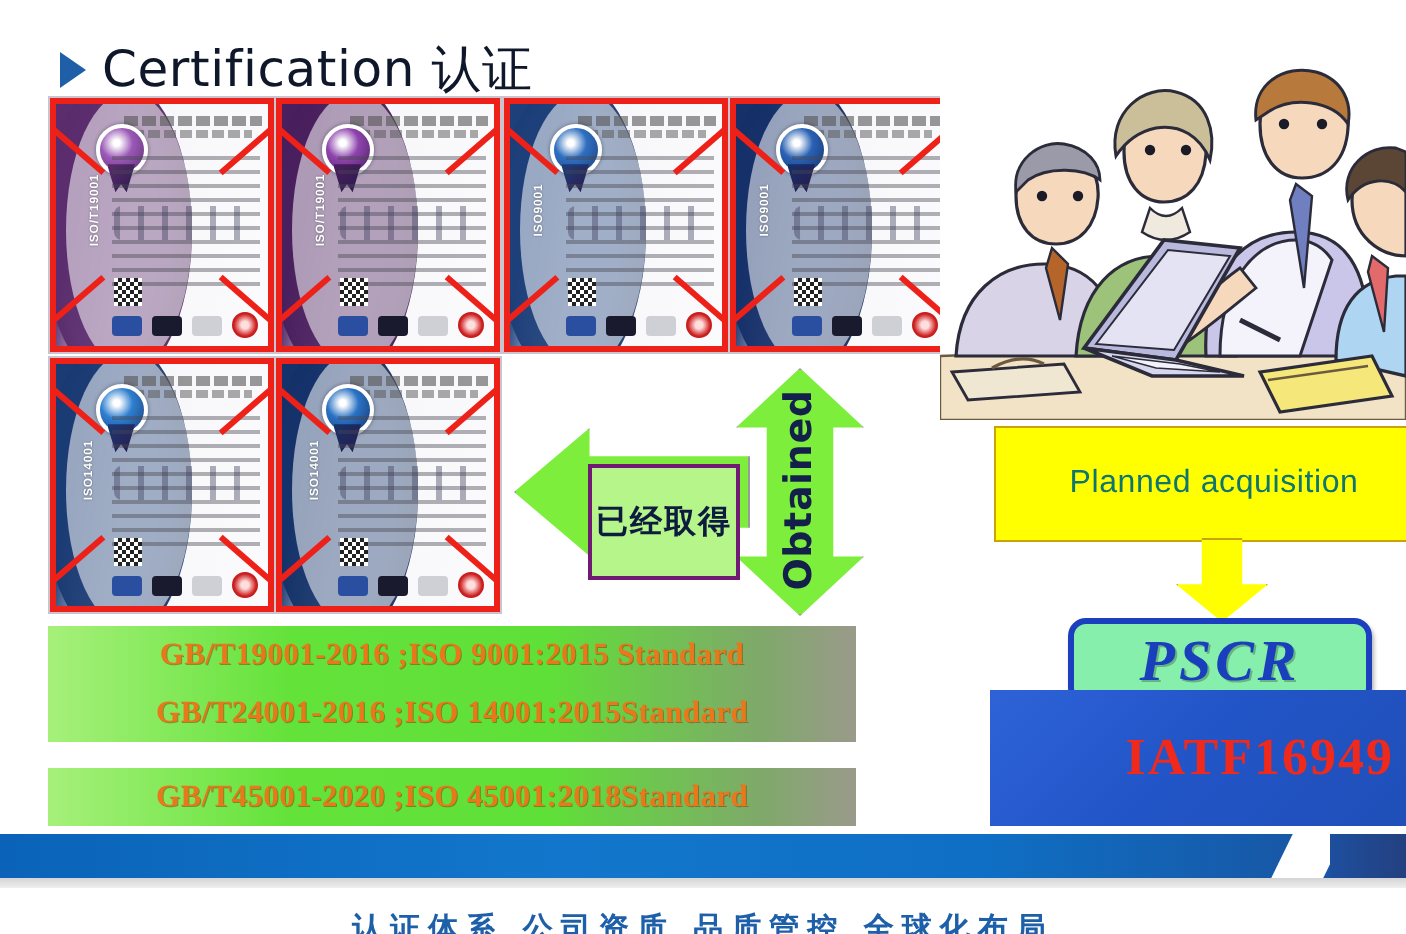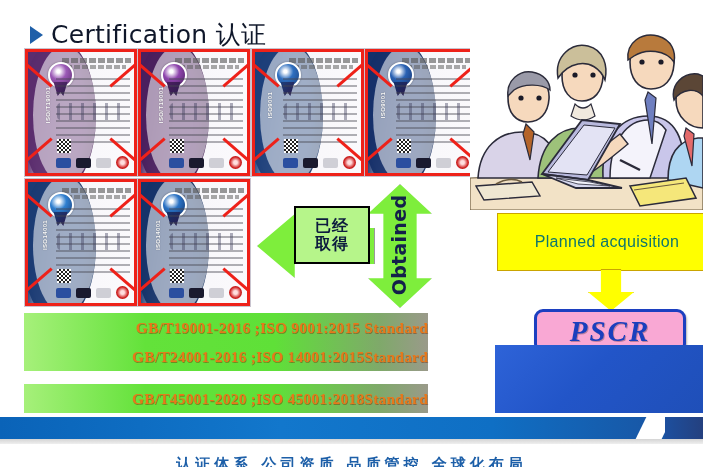--- a/index.html
+++ b/index.html
@@ -53,42 +53,42 @@
   .cert .xmark span{position:absolute;background:#ee2119;height:3px;width:34%;}
   .cert .xmark span.a{left:-2%;top:9%;transform:rotate(41deg);transform-origin:left center;}
   .cert .xmark span.b{right:-2%;top:9%;transform:rotate(-41deg);transform-origin:right center;}
   .cert .xmark span.c{left:-2%;bottom:9%;transform:rotate(-41deg);transform-origin:left center;}
   .cert .xmark span.d{right:-2%;bottom:9%;transform:rotate(41deg);transform-origin:right center;}
   .cert .xframe{position:absolute;inset:0;border:3px solid #ee2119;}
 
   
   .gbar{position:absolute;left:24px;width:404px;height:29px;
       background:linear-gradient(90deg,#a6f07a 0%,#63e23a 30%,#5fe038 62%,#7fa96a 88%,#9a9a8a 100%);
-      display:flex;align-items:center;justify-content:flex-end;}
+      display:flex;align-items:center;justify-content:center;}
   .gbar span{font-family:"Liberation Serif","DejaVu Serif",serif;font-size:15.5px;
       font-weight:bold;color:#e8781a;text-shadow:.5px .5px 0 rgba(120,40,0,.45);
       white-space:nowrap;letter-spacing:.2px;}
 
   
   #obtained-arrow{position:absolute;left:368px;top:184px;width:62px;height:122px;
       background:#7eee3c;border:1px solid #9a9a9a;
       clip-path:polygon(50% 0%,100% 24%,76% 24%,76% 76%,100% 76%,50% 100%,0% 76%,24% 76%,24% 24%,0% 24%);
       filter:drop-shadow(2px 2px 1px rgba(90,90,90,.55));}
   #obtained-label{position:absolute;left:368px;top:184px;width:62px;height:122px;
       display:flex;align-items:center;justify-content:center;}
   #obtained-label span{transform:rotate(-90deg);white-space:nowrap;font-size:19px;
       font-weight:bold;color:#13204a;letter-spacing:.3px;
       font-family:"DejaVu Sans","Liberation Sans",sans-serif;}
 
   #left-arrow{position:absolute;left:257px;top:214px;width:116px;height:62px;
       background:#7eee3c;border:1px solid #9a9a9a;
       clip-path:polygon(0% 50%,32% 0%,32% 22%,100% 22%,100% 78%,32% 78%,32% 100%);
       filter:drop-shadow(1px 2px 1px rgba(90,90,90,.5));}
-  #obtained-cn-box{position:absolute;left:294px;top:206px;width:72px;height:54px;
-      background:#b6f58a;border:2px solid #000000;display:flex;flex-direction:column;
+  #obtained-cn-box{position:absolute;left:294px;top:232px;width:72px;height:54px;
+      background:#b6f58a;border:2px solid #701a75;display:flex;flex-direction:row;
       align-items:center;justify-content:center;line-height:1.12;}
   #obtained-cn-box span{font-size:16px;font-weight:bold;color:#0d1b3e;
       font-family:"DejaVu Sans","Liberation Sans",sans-serif;letter-spacing:1px;}
 
   
   #people-photo{position:absolute;left:470px;top:28px;width:233px;height:182px;overflow:hidden;}
 
   
   #planned-box{position:absolute;left:497px;top:213px;width:218px;height:56px;
       background:#ffff00;border:1px solid #caa400;display:flex;flex-direction:column;
@@ -96,21 +96,21 @@
   #planned-box .cn{font-size:21px;font-weight:bold;color:#101010;
       font-family:"DejaVu Sans","Liberation Sans",sans-serif;letter-spacing:2px;}
   #planned-box .en{font-size:16px;font-weight:normal;color:#0f766e;white-space:nowrap;
       letter-spacing:.3px;}
 
   #planned-arrow{position:absolute;left:588px;top:269px;width:44px;height:40px;
       background:#ffff00;border:1px solid #caa400;
       clip-path:polygon(28% 0%,72% 0%,72% 55%,100% 55%,50% 100%,0% 55%,28% 55%);}
 
   #pscr-box{position:absolute;left:534px;top:309px;width:146px;height:38px;
-      background:#f9a8d4;border:3px solid #1c3fc0;border-radius:9px;
+      background:#86efac;border:3px solid #1c3fc0;border-radius:9px;
       display:flex;align-items:center;justify-content:center;
       box-shadow:1px 2px 2px rgba(0,0,0,.3);}
   #pscr-box span{font-family:"Liberation Serif","DejaVu Serif",serif;font-style:italic;
       font-weight:bold;font-size:29px;color:#1a3fbd;letter-spacing:2px;
       text-shadow:1px 1px 0 rgba(0,0,0,.25);}
 
   #blue-panel{position:absolute;left:495px;top:345px;width:208px;height:68px;
       background:linear-gradient(135deg,#2e63d8 0%,#2255c8 45%,#1f4fb8 100%);
       display:flex;flex-direction:column;align-items:flex-end;justify-content:center;
       padding-right:6px;box-sizing:border-box;line-height:1.05;overflow:hidden;}
@@ -377,20 +377,21 @@
 <div id="planned-box">
   <span class="en">Planned acquisition</span>
 </div>
 <div id="planned-arrow"></div>
 
 <div id="pscr-box">
   <span>PSCR</span>
 </div>
 
 <div id="blue-panel">
+  <span>IATF16949</span>
 </div>
 
 <div id="bottom-bar">
   <div class="slash"></div>
   <div class="cap"></div>
 </div>
 <div id="bottom-shadow"></div>
 <div id="bottom-text">
   <span>认证体系 公司资质 品质管控 全球化布局</span>
 </div>

